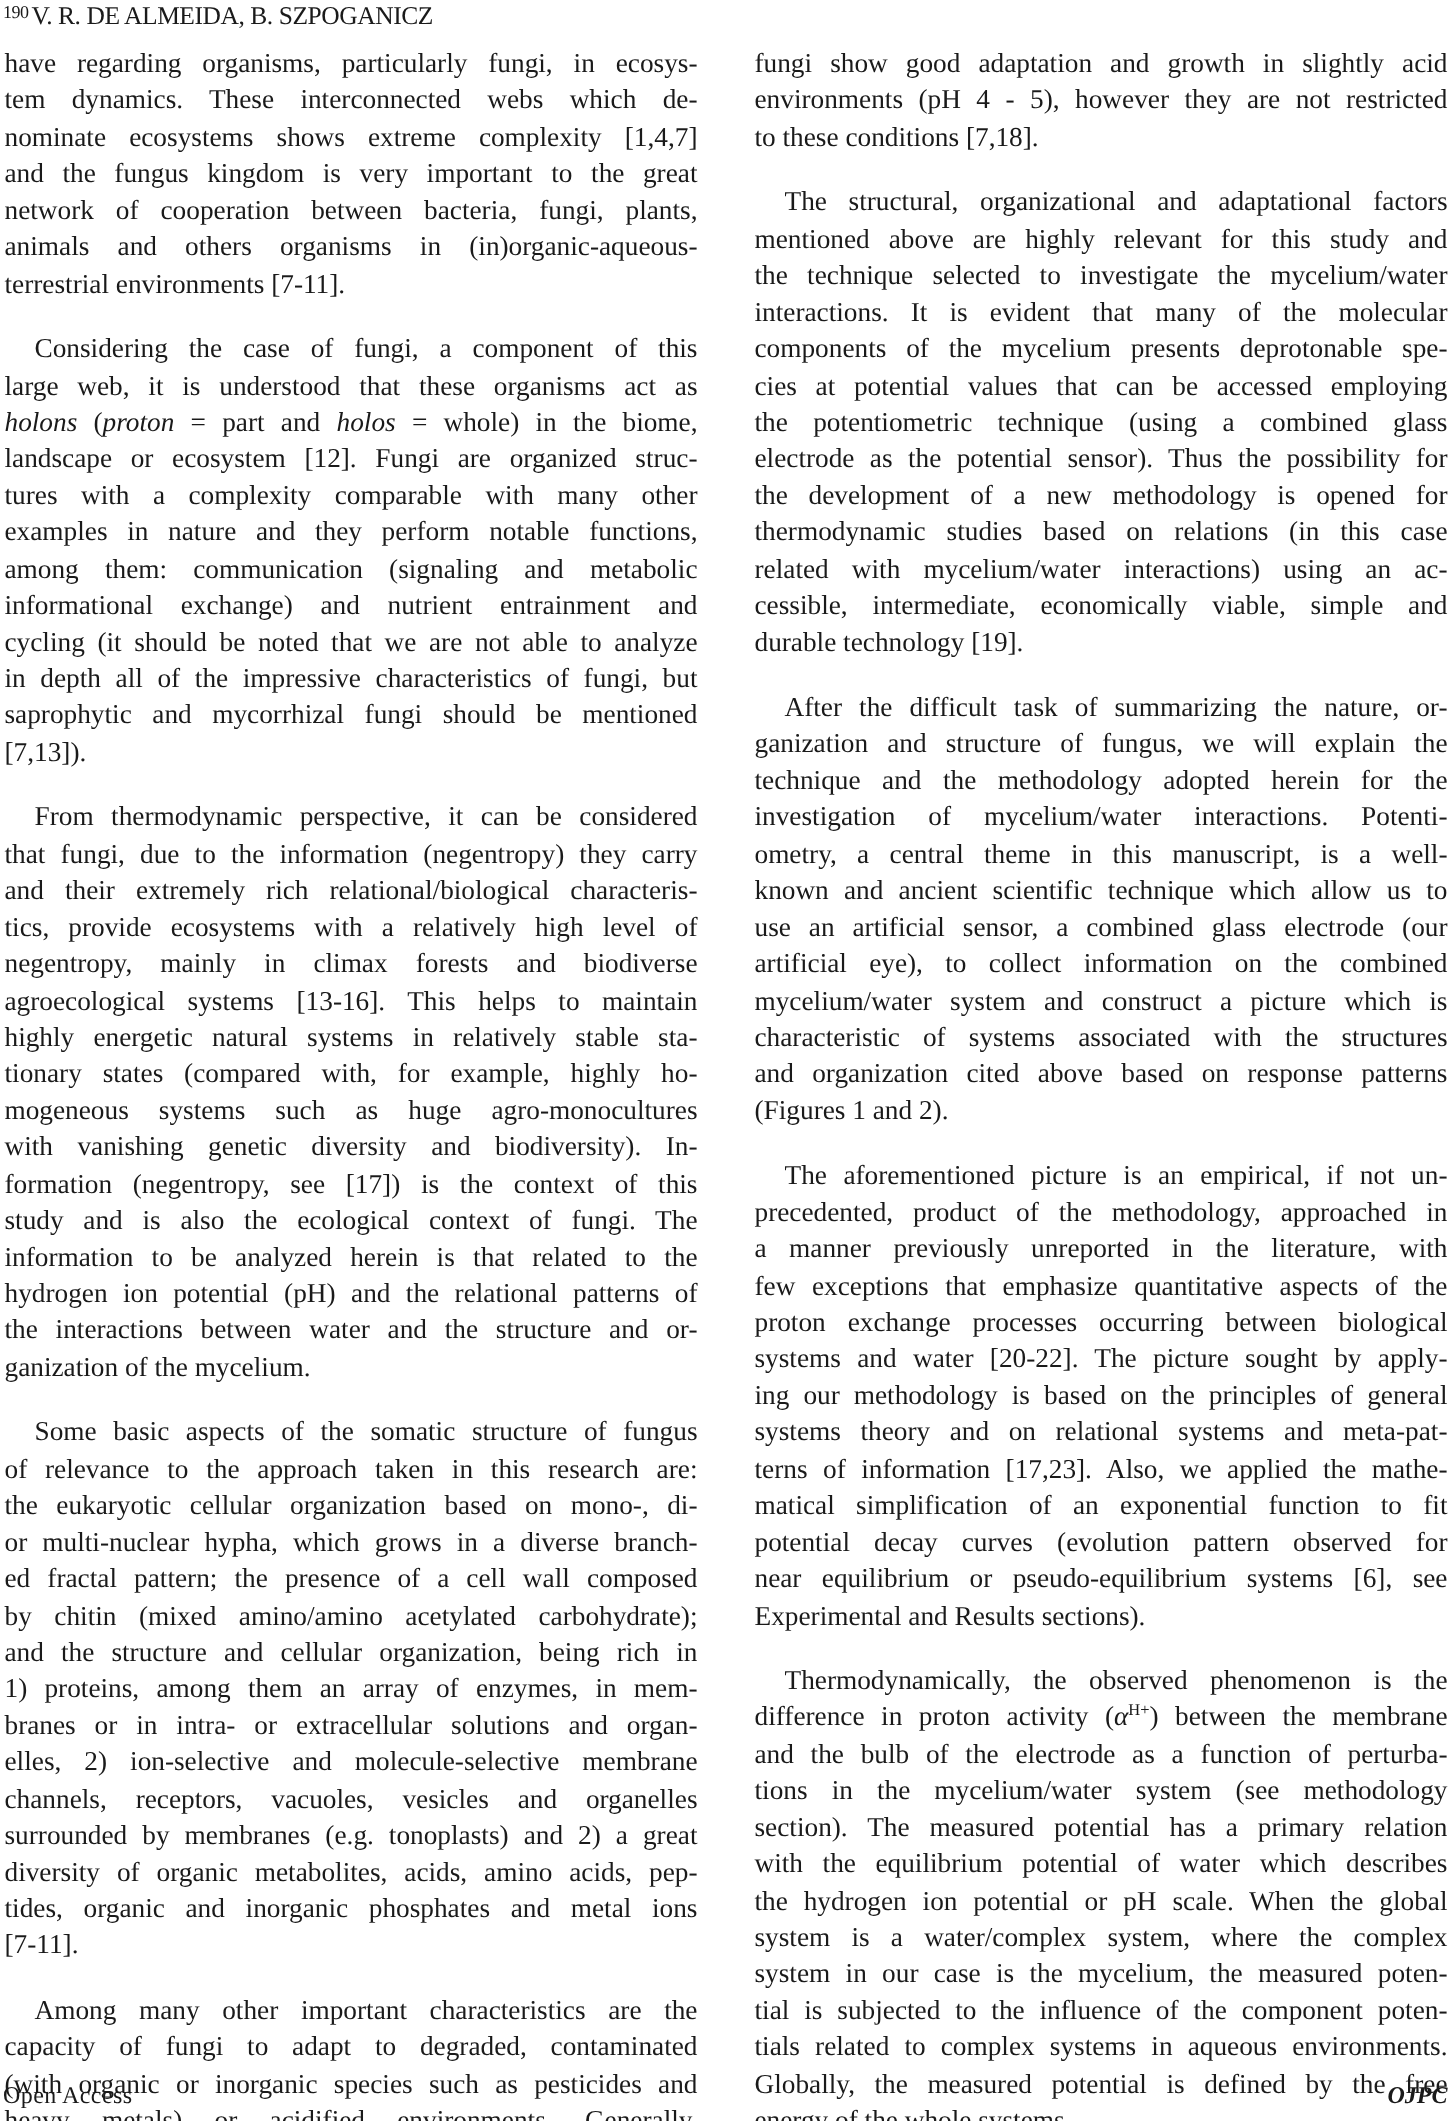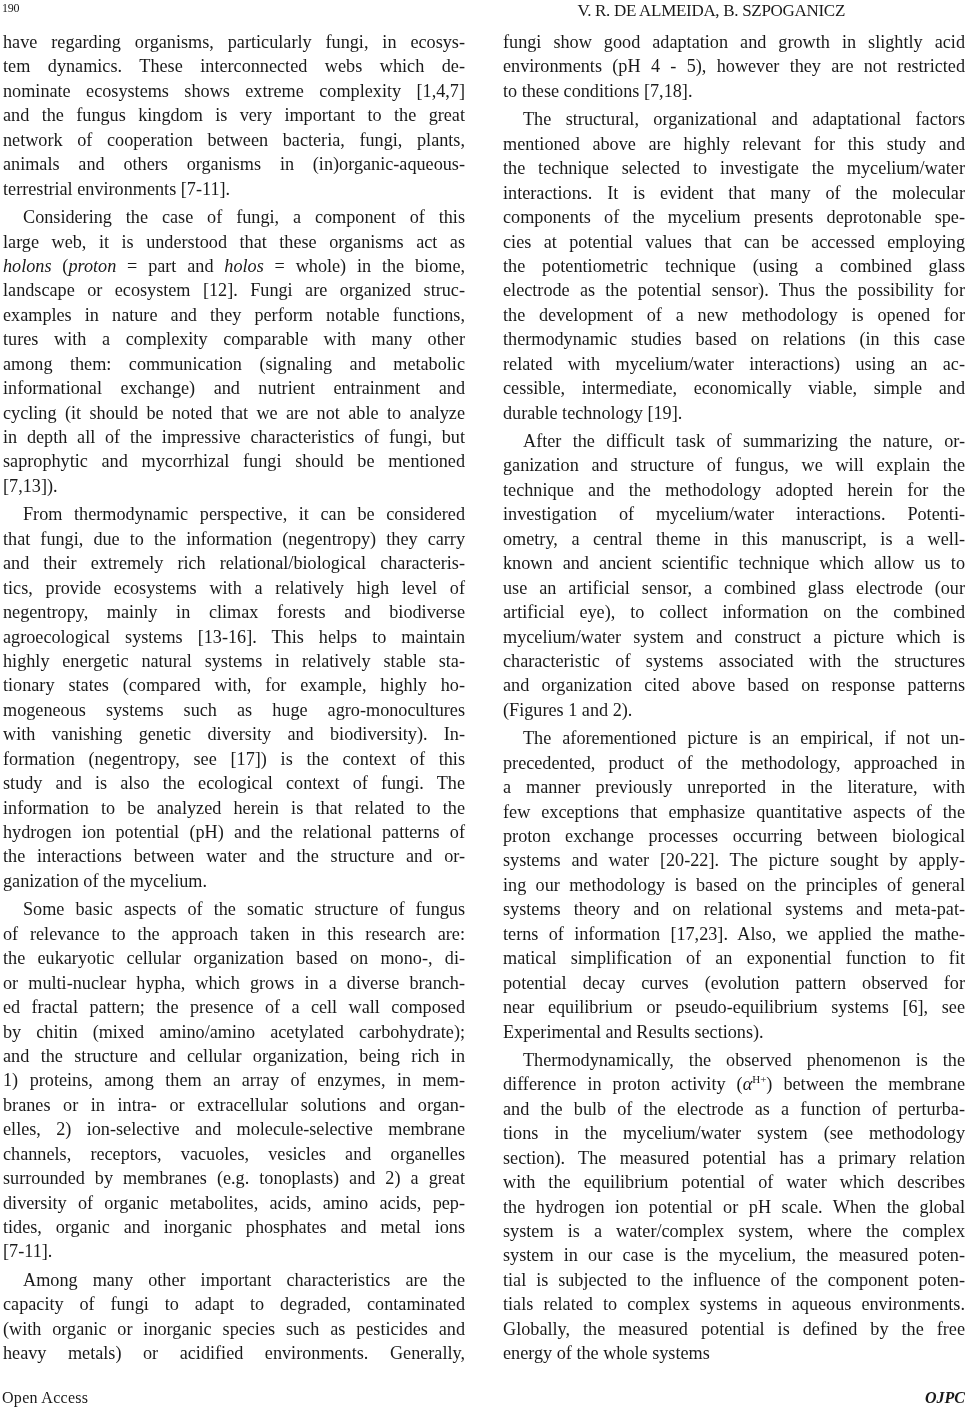--- a/index.html
+++ b/index.html
@@ -1,27 +1,27 @@
 <!DOCTYPE html>
 <html><head>
 <meta charset="utf-8">
 <style>
   html, body { margin: 0; padding: 0; background: #ffffff; }
   body { width: 968px; height: 1414px; position: relative; overflow: hidden;
          font-family: "Liberation Serif", "DejaVu Serif", serif; color: #1a1a1a; }
   .hdr-page { position: absolute; left: 2px; top: 1px; font-size: 12px; letter-spacing: -0.3px; }
-  .hdr-authors { position: absolute; left: 0; width: 845px; top: 1px; text-align: right; font-size: 17px; letter-spacing: -0.3px; }
+  .hdr-authors { position: absolute; left: 0; width: 845px; top: 1px; text-align: left; font-size: 17px; letter-spacing: -0.3px; padding-left: 21px; }
   .col { position: absolute; top: 30px; width: 462px; }
   .col-left { left: 3px; }
   .col-right { left: 503px; }
   .ln { height: 24.45px; line-height: 24.45px; font-size: 18.2px; white-space: nowrap;
         text-align: justify; text-align-last: justify; overflow: visible; }
   .ln.last { text-align-last: left; }
   .ln.indent { padding-left: 20px; }
-  .ln.gap { margin-top: 4px; }
+  .ln.gap { margin-top: 19px; }
   i { font-style: italic; }
   b { font-weight: normal; }
   sup { font-size: 11px; line-height: 0; vertical-align: 7px; }
   .ftr-left { position: absolute; left: 2px; top: 1389px; font-size: 16px; letter-spacing: 0.3px; }
   .ftr-right { position: absolute; right: 3px; top: 1389px; font-size: 16px; font-weight: bold; font-style: italic; text-align: right; }
 </style>
 </head>
 <body>
 
 <div class="hdr-page">190</div>
@@ -37,22 +37,22 @@
     <div class="ln">network of cooperation between bacteria, fungi, plants,</div>
     <div class="ln">animals and others organisms in (in)organic-aqueous-</div>
     <div class="ln last">terrestrial environments [7-11].</div>
   </div>
 
   <div class="gap-wrap">
     <div class="ln indent gap">Considering the case of fungi, a component of this</div>
     <div class="ln">large web, it is understood that these organisms act as</div>
     <div class="ln"><i>holons</i><span> (</span><i>proton</i><span> = part and </span><i>holos</i><span> = whole) in the biome,</span></div>
     <div class="ln">landscape or ecosystem [12]. Fungi are organized struc-</div>
+    <div class="ln">tures with a complexity comparable with many other</div>
     <div class="ln">examples in nature and they perform notable functions,</div>
-    <div class="ln">tures with a complexity comparable with many other</div>
     <div class="ln">among them: communication (signaling and metabolic</div>
     <div class="ln">informational exchange) and nutrient entrainment and</div>
     <div class="ln">cycling (it should be noted that we are not able to analyze</div>
     <div class="ln">in depth all of the impressive characteristics of fungi, but</div>
     <div class="ln">saprophytic and mycorrhizal fungi should be mentioned</div>
     <div class="ln last">[7,13]).</div>
   </div>
 
   <div>
     <div class="ln indent gap">From thermodynamic perspective, it can be considered</div>

